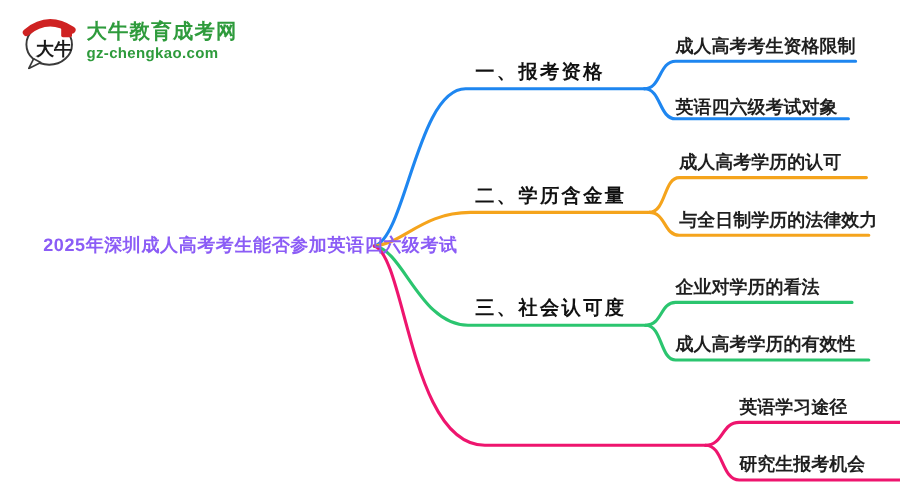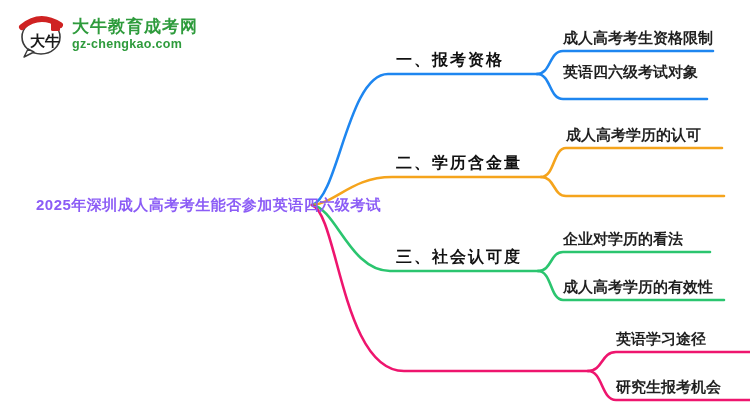--- a/index.html
+++ b/index.html
@@ -26,21 +26,21 @@
   }
   .branch-label{font-size:16px;font-weight:700;letter-spacing:2px;color:#111;}
 
   
   .b1{left:396px;width:141px;bottom:339px;}
   .b2{left:396px;width:145px;bottom:236px;}
   .b3{left:396px;width:142px;bottom:142px;}
   .b4{left:404px;width:184px;bottom:42px;}
   
   .l1a{left:563px;width:150px;bottom:362px;}
-  .l1b{left:563px;width:144px;bottom:328px;}
+  .l1b{left:563px;width:144px;bottom:311px;}
   .l2a{left:566px;width:156px;bottom:265px;}
   .l2b{left:566px;width:158px;bottom:217px;}
   .l3a{left:563px;width:147px;bottom:161px;}
   .l3b{left:563px;width:161px;bottom:113px;}
   .l4a{left:616px;width:130px;bottom:61px;}
   .l4b{left:616px;width:134px;bottom:13px;}
 </style>
 </head>
 <body>
 
@@ -89,18 +89,19 @@
 
   <div class="central-topic">2025年深圳成人高考考生能否参加英语四六级考试</div>
 
   <div class="node-label branch-label b1">一、报考资格</div>
   <div class="node-label branch-label b2">二、学历含金量</div>
   <div class="node-label branch-label b3">三、社会认可度</div>
 
   <div class="node-label l1a">成人高考考生资格限制</div>
   <div class="node-label l1b">英语四六级考试对象</div>
   <div class="node-label l2a">成人高考学历的认可</div>
+  <div class="node-label l2b">与全日制学历的法律效力</div>
   <div class="node-label l3a">企业对学历的看法</div>
   <div class="node-label l3b">成人高考学历的有效性</div>
   <div class="node-label l4a">英语学习途径</div>
   <div class="node-label l4b">研究生报考机会</div>
 
 </div>
 
 </body></html>

